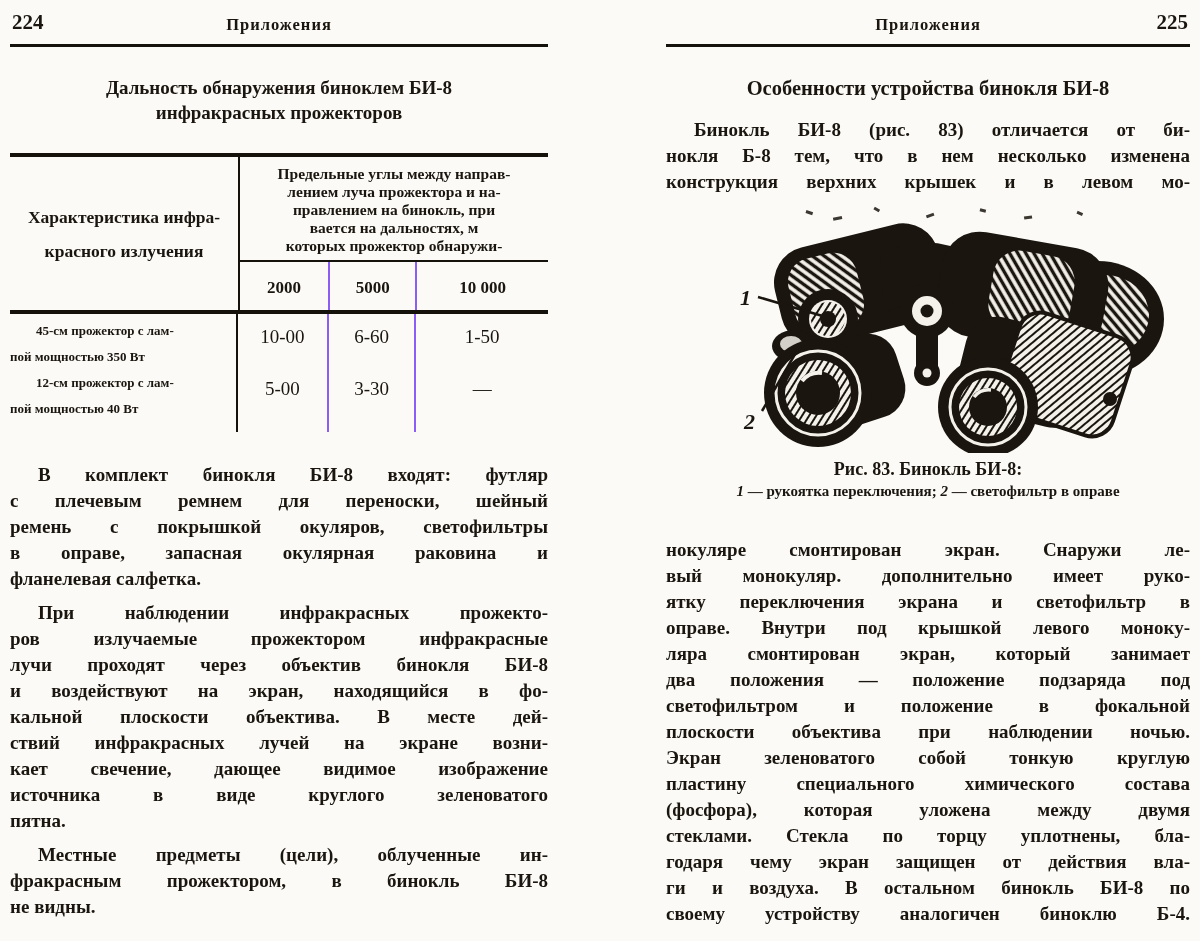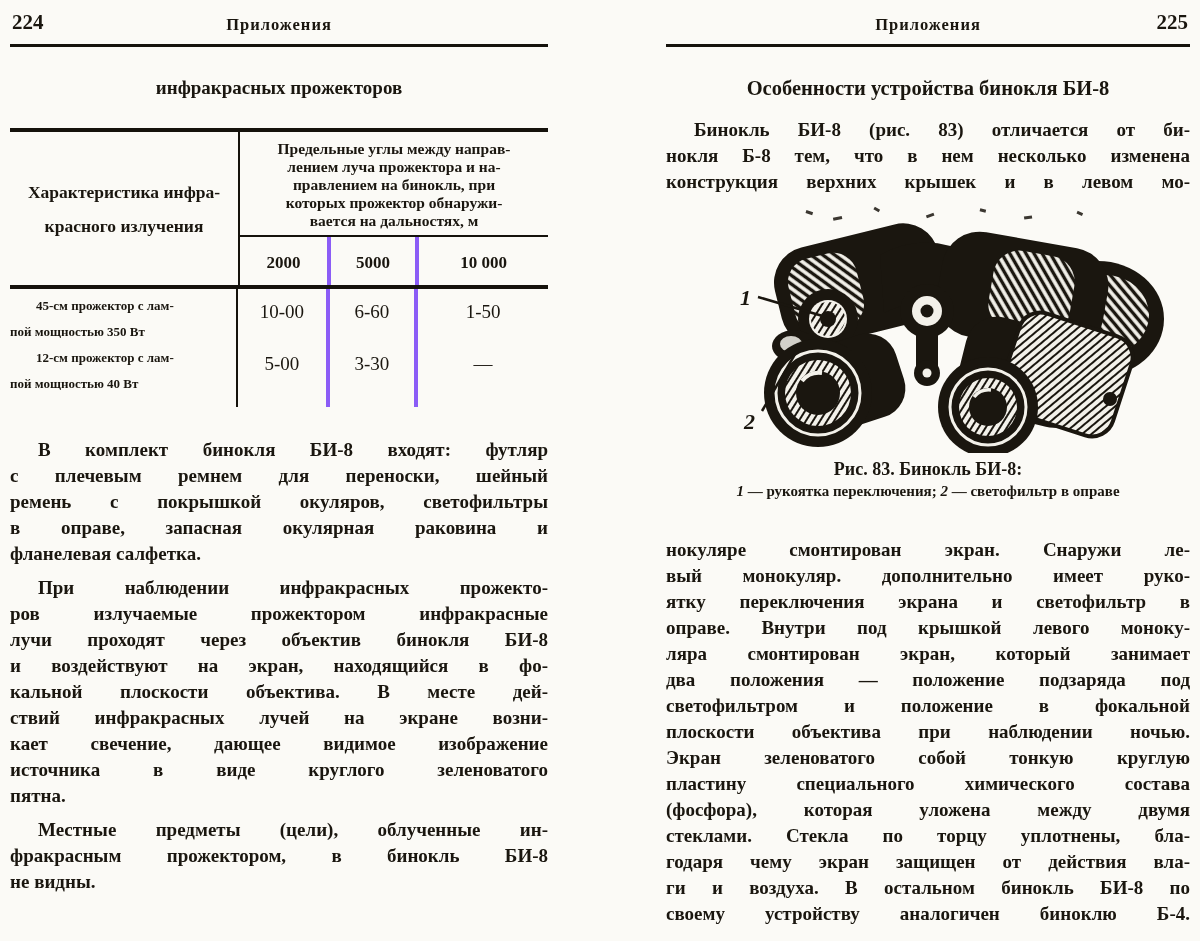--- a/index.html
+++ b/index.html
@@ -40,21 +40,21 @@
   .tbl{margin-top:28px;border-top:4px solid #15120c;}
   .tbl-head{display:flex;}
   .th-col1{width:228px;border-right:2px solid #15120c;display:flex;flex-direction:column;
            justify-content:center;font-weight:bold;font-size:17.5px;line-height:34px;}
   .th-col2{flex:1;min-width:0;}
   .group-head{padding:8px 10px 5px;font-weight:bold;font-size:15.5px;line-height:18px;
               border-bottom:2px solid #15120c;}
   .sub{display:flex;font-weight:bold;font-size:17px;}
   .scell{text-align:center;padding:16px 0 12px;}
   .w1{width:29%;} .w2{width:28%;} .w3{width:43%;}
-  .vline{border-right:4px solid #8b5cf6;}
+  .vline{border-right:2px solid #8b5cf6;}
   .tbl-body{display:flex;border-top:4px solid #15120c;}
   .cell-label{width:228px;border-right:2px solid #15120c;box-sizing:border-box;
               padding:4px 2px 10px 0;font-size:13px;line-height:26px;font-weight:bold;}
   .cell-label .ln.ind{padding-left:26px;}
   .cell-vals{flex:1;display:flex;min-width:0;}
   .vcol{display:flex;flex-direction:column;}
   .v{height:52px;box-sizing:border-box;padding-top:12px;text-align:center;
      font-weight:normal;font-size:19px;}
 
   
@@ -73,36 +73,37 @@
 <div class="spread">
 
   <div class="page pg-left">
     <div class="phead">
       <div class="pnum l">224</div>
       <div class="rhead">Приложения</div>
     </div>
     <div class="hrule"></div>
 
     <div class="htitle centered">
+        <div class="ln">Дальность обнаружения биноклем БИ-8</div>
         <div class="ln last">инфракрасных прожекторов</div>
       </div>
 
     <div class="tbl">
       <div class="tbl-head">
         <div class="th-col1 centered">
             <div class="ln">Характеристика инфра-</div>
             <div class="ln last">красного излучения</div>
           </div>
         <div class="th-col2">
           <div class="group-head centered">
               <div class="ln">Предельные углы между направ-</div>
               <div class="ln">лением луча прожектора и на-</div>
               <div class="ln">правлением на бинокль, при</div>
+              <div class="ln last">вается на дальностях, м</div>
               <div class="ln">которых прожектор обнаружи-</div>
-              <div class="ln last">вается на дальностях, м</div>
             </div>
           <div class="sub">
             <div class="scell w1 vline">2000</div>
             <div class="scell w2 vline">5000</div>
             <div class="scell w3">10 000</div>
           </div>
         </div>
       </div>
       <div class="tbl-body">
         <div class="cell-label plain">

